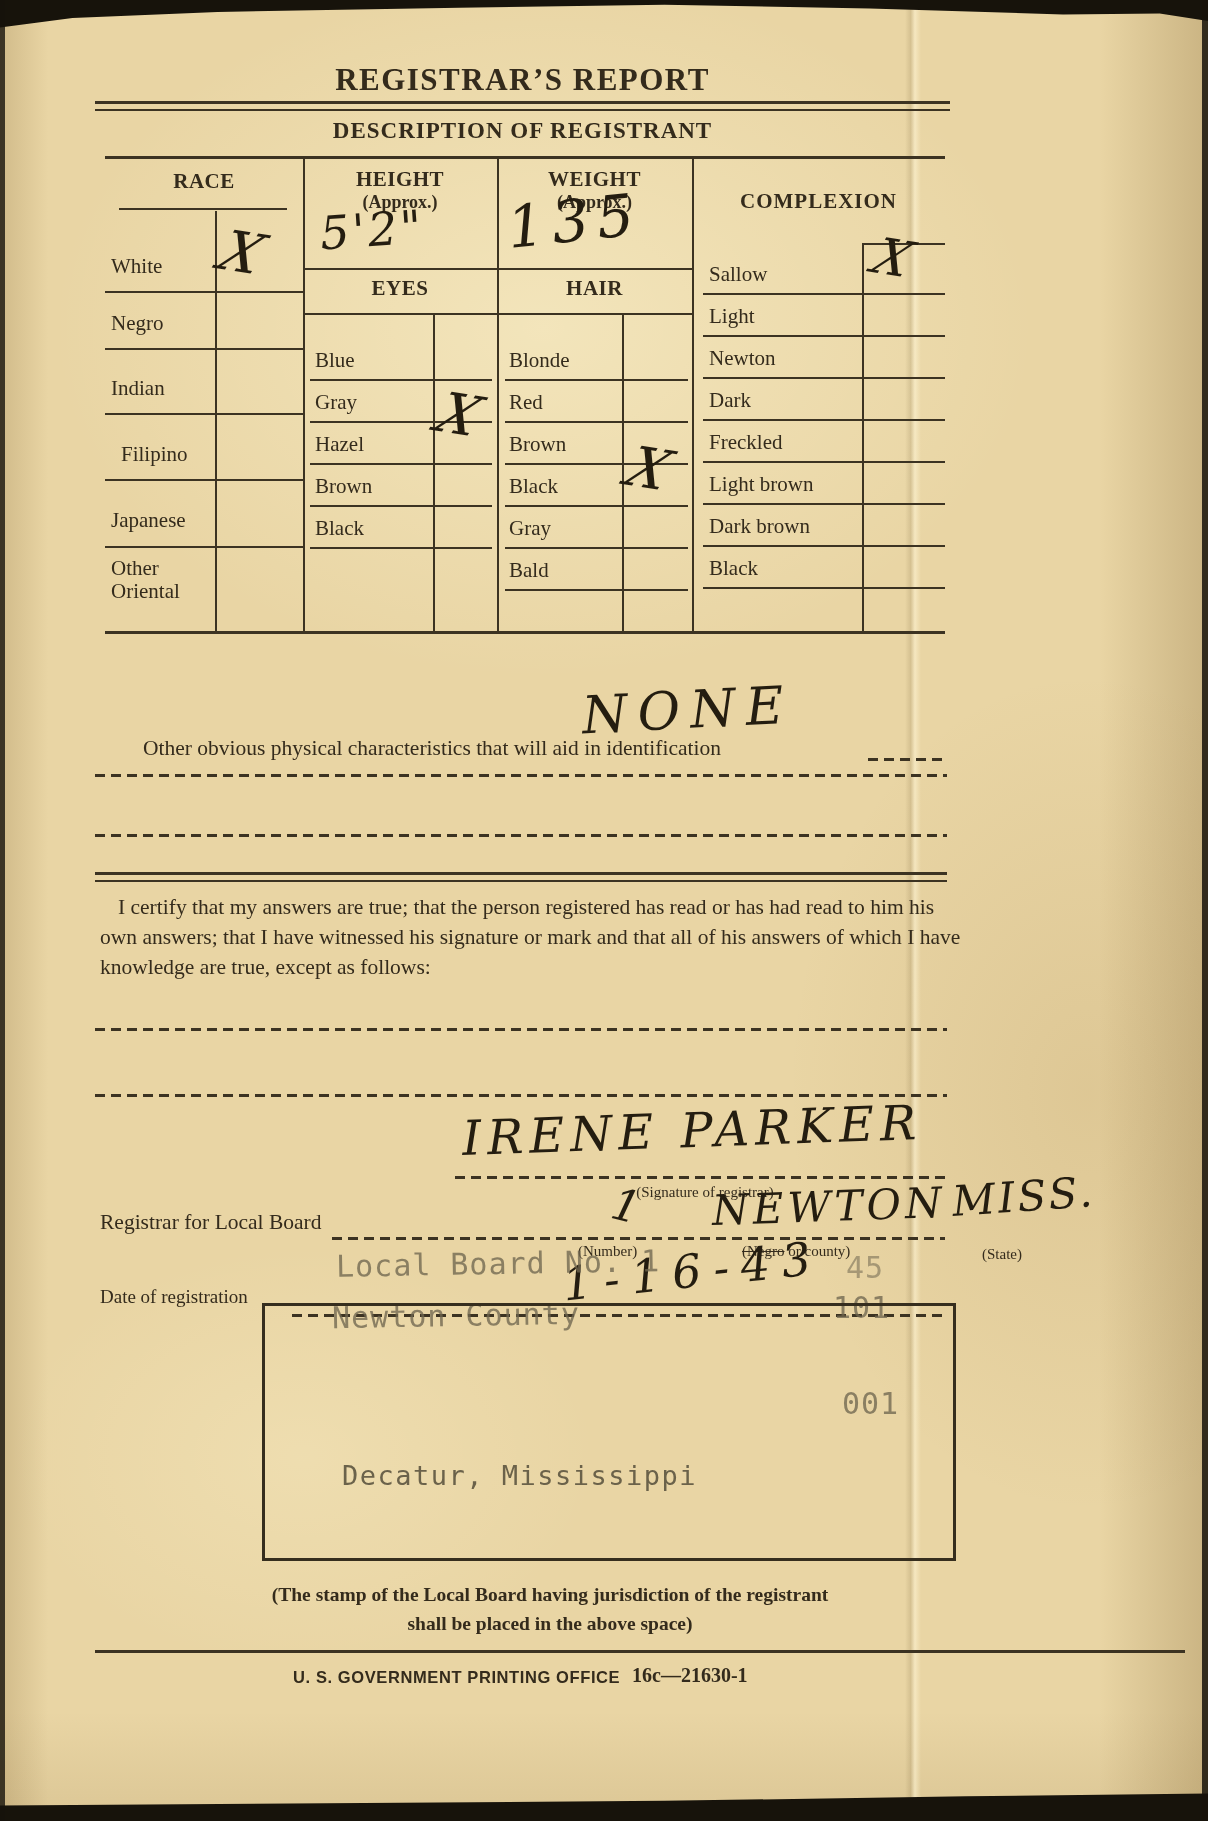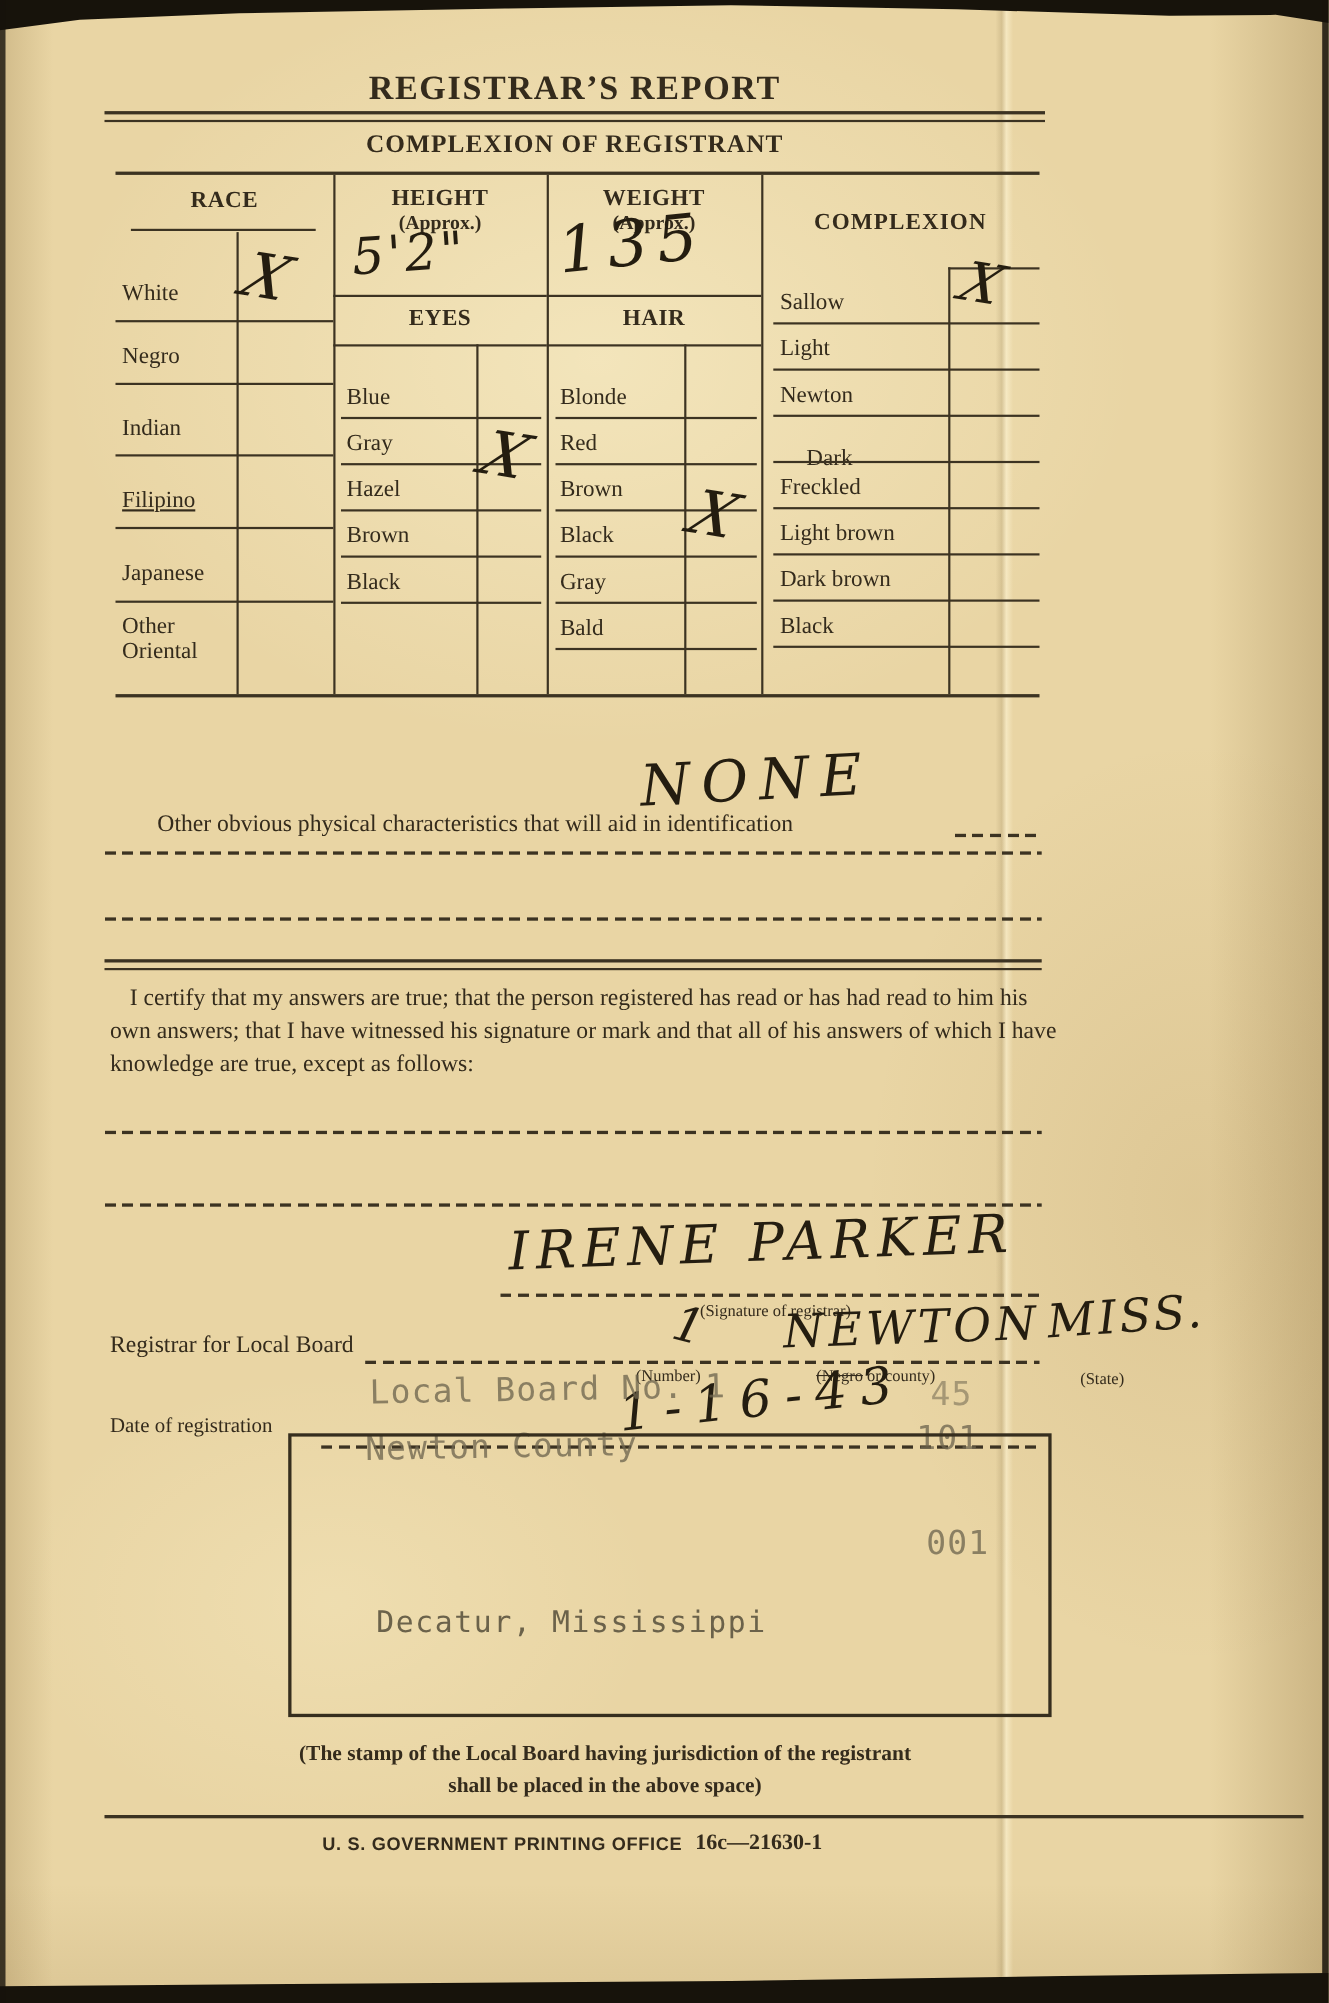--- a/index.html
+++ b/index.html
@@ -58,39 +58,39 @@
   .strike{text-decoration:line-through;}
 </style>
 </head>
 <body>
 
 <div class="paper">
   <div class="crease"></div>
 
   <div class="abs title" style="left:95px;top:62px;width:855px;">REGISTRAR’S REPORT</div>
   <div class="abs rule2" style="left:95px;top:101px;width:855px;"></div>
-  <div class="abs subtitle" style="left:95px;top:118px;width:855px;">COMPLEXION OF REGISTRANT</div>
+  <div class="abs subtitle" style="left:95px;top:118px;width:855px;">DESCRIPTION OF REGISTRANT</div>
 
   <div class="dtable">
 
     <div class="vline" style="left:198px;top:0;height:472px;"></div>
     <div class="vline" style="left:392px;top:0;height:472px;"></div>
     <div class="vline" style="left:587px;top:0;height:472px;"></div>
 
     <div class="vline" style="left:110px;top:52px;height:420px;"></div>
     <div class="vline" style="left:328px;top:154px;height:318px;"></div>
     <div class="vline" style="left:517px;top:154px;height:318px;"></div>
     <div class="vline" style="left:757px;top:84px;height:388px;"></div>
 
     <div class="thead" style="left:0;top:10px;width:198px;">RACE</div>
     <div class="hseg" style="left:14px;top:49px;width:168px;"></div>
     <div class="tlabel" style="left:6px;top:96px;width:100px;">White</div>
     <div class="tlabel" style="left:6px;top:153px;width:100px;">Negro</div>
     <div class="tlabel" style="left:6px;top:218px;width:100px;">Indian</div>
-    <div class="tlabel" style="left:6px;top:284px;width:100px;text-decoration:underline;">Filipino</div>
+    <div class="tlabel" style="left:16px;top:284px;width:100px;">Filipino</div>
     <div class="tlabel" style="left:6px;top:350px;width:100px;">Japanese</div>
     <div class="tlabel" style="left:6px;top:398px;width:84px;">Other Oriental</div>
     <div class="hseg" style="left:0;top:132px;width:198px;"></div>
     <div class="hseg" style="left:0;top:189px;width:198px;"></div>
     <div class="hseg" style="left:0;top:254px;width:198px;"></div>
     <div class="hseg" style="left:0;top:320px;width:198px;"></div>
     <div class="hseg" style="left:0;top:387px;width:198px;"></div>
     <span class="xmark" style="left:117px;top:66px;">X</span>
 
     <div class="thead" style="left:198px;top:8px;width:194px;">HEIGHT</div>
@@ -129,21 +129,21 @@
     <div class="hseg" style="left:400px;top:346px;width:183px;"></div>
     <div class="hseg" style="left:400px;top:388px;width:183px;"></div>
     <div class="hseg" style="left:400px;top:430px;width:183px;"></div>
     <span class="xmark" style="left:524px;top:282px;">X</span>
 
     <div class="thead" style="left:587px;top:30px;width:253px;letter-spacing:1px;">COMPLEXION</div>
     <div class="hseg" style="left:757px;top:84px;width:83px;"></div>
     <div class="tlabel" style="left:604px;top:104px;width:152px;">Sallow</div>
     <div class="tlabel" style="left:604px;top:146px;width:152px;">Light</div>
     <div class="tlabel" style="left:604px;top:188px;width:152px;">Newton</div>
-    <div class="tlabel" style="left:628px;top:230px;width:152px;margin-top:16px;">Dark</div>
+    <div class="tlabel" style="left:604px;top:230px;width:152px;">Dark</div>
     <div class="tlabel" style="left:604px;top:272px;width:152px;">Freckled</div>
     <div class="tlabel" style="left:604px;top:314px;width:152px;">Light brown</div>
     <div class="tlabel" style="left:604px;top:356px;width:152px;">Dark brown</div>
     <div class="tlabel" style="left:604px;top:398px;width:152px;">Black</div>
     <div class="hseg" style="left:598px;top:134px;width:242px;"></div>
     <div class="hseg" style="left:598px;top:176px;width:242px;"></div>
     <div class="hseg" style="left:598px;top:218px;width:242px;"></div>
     <div class="hseg" style="left:598px;top:260px;width:242px;"></div>
     <div class="hseg" style="left:598px;top:302px;width:242px;"></div>
     <div class="hseg" style="left:598px;top:344px;width:242px;"></div>

